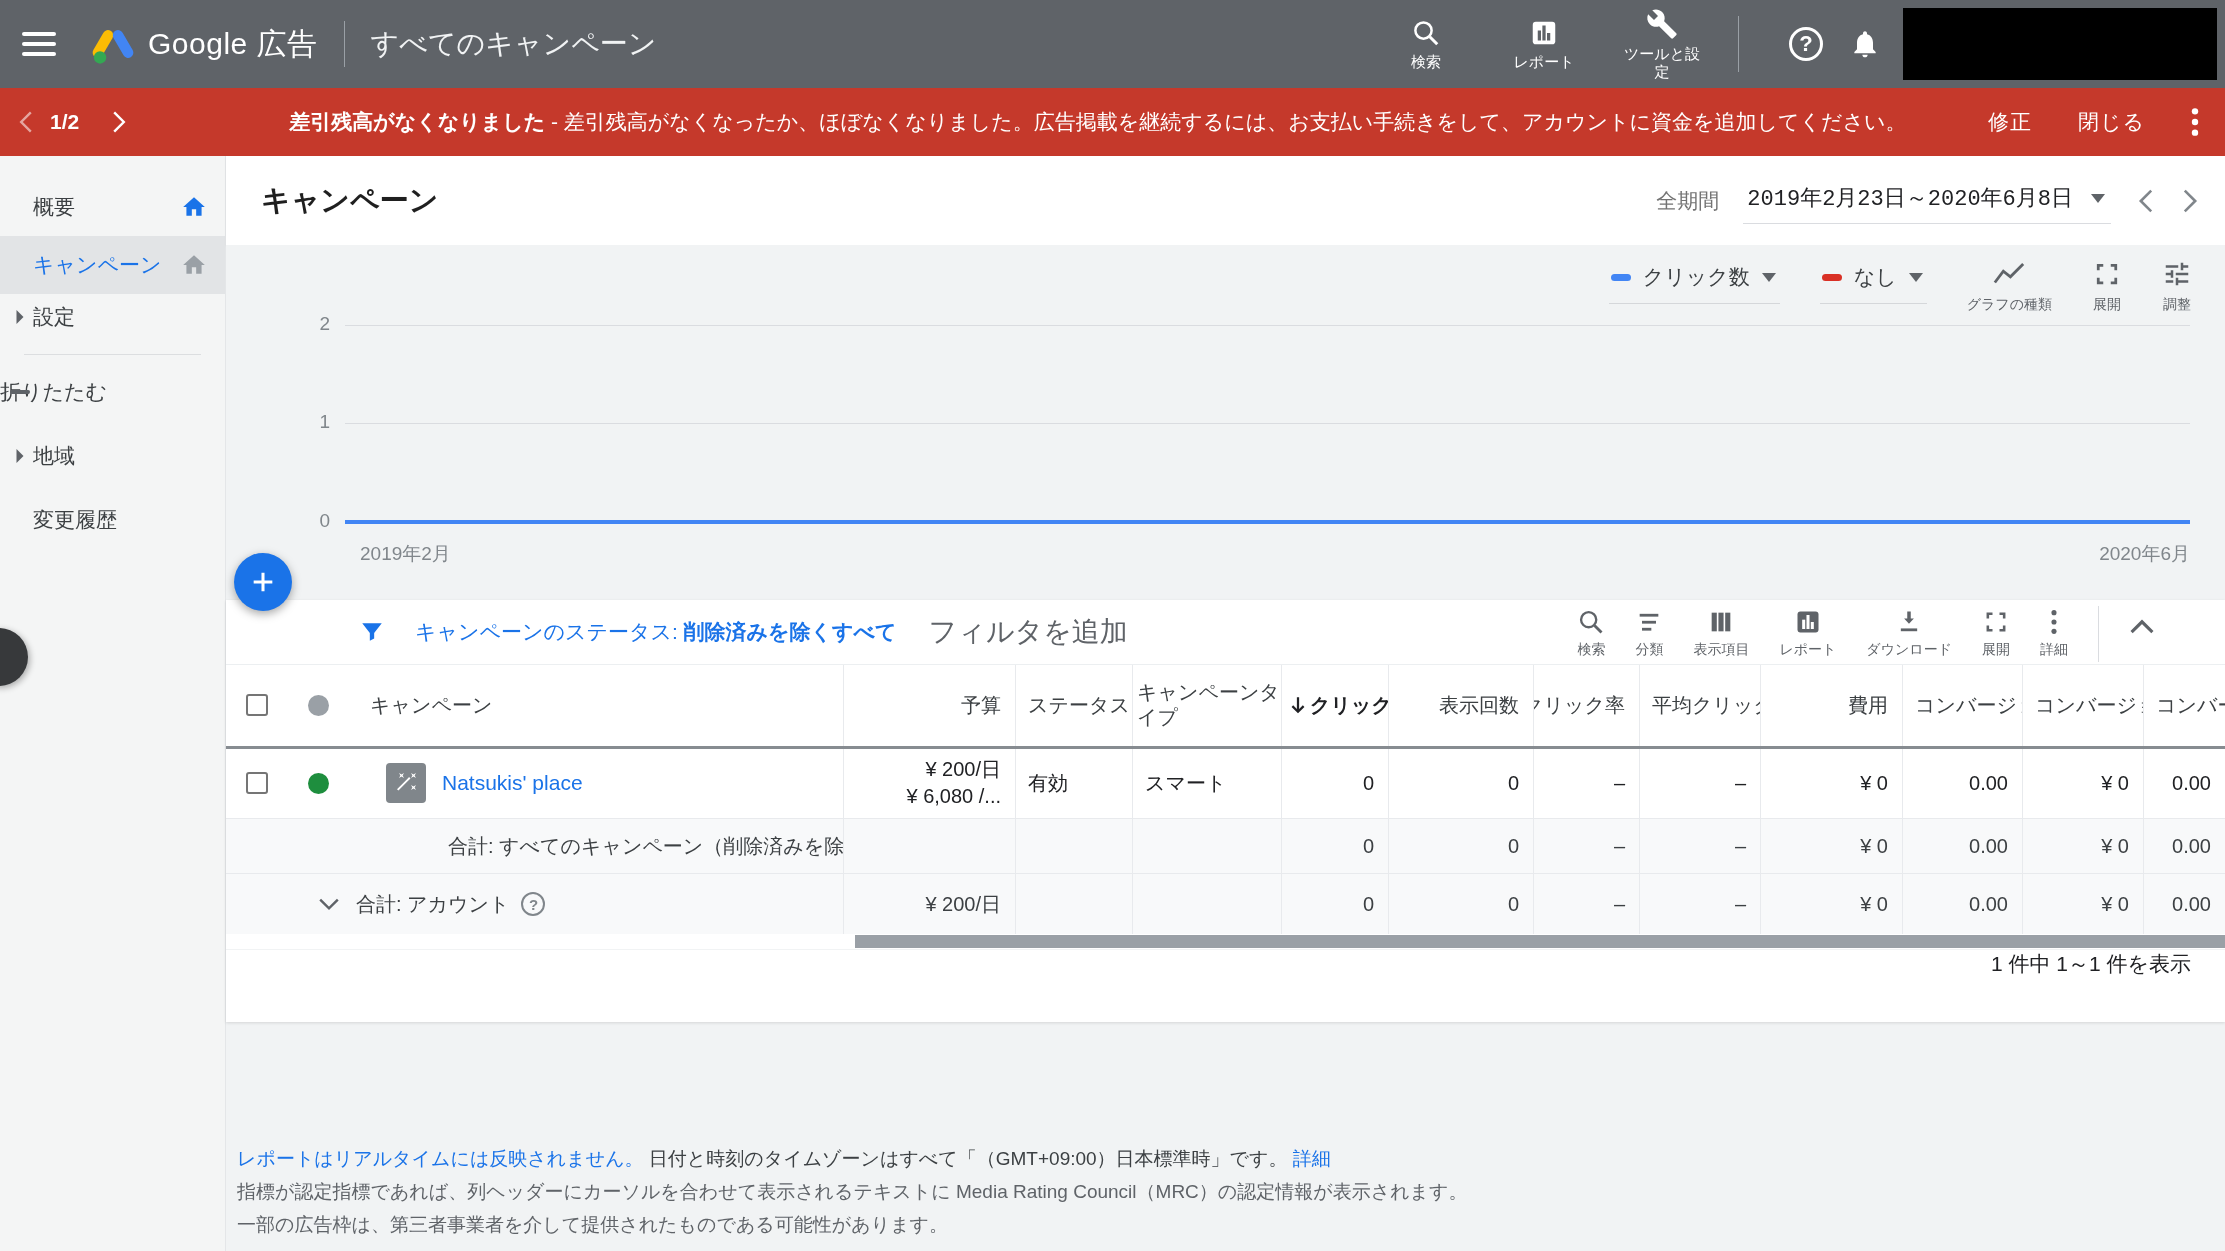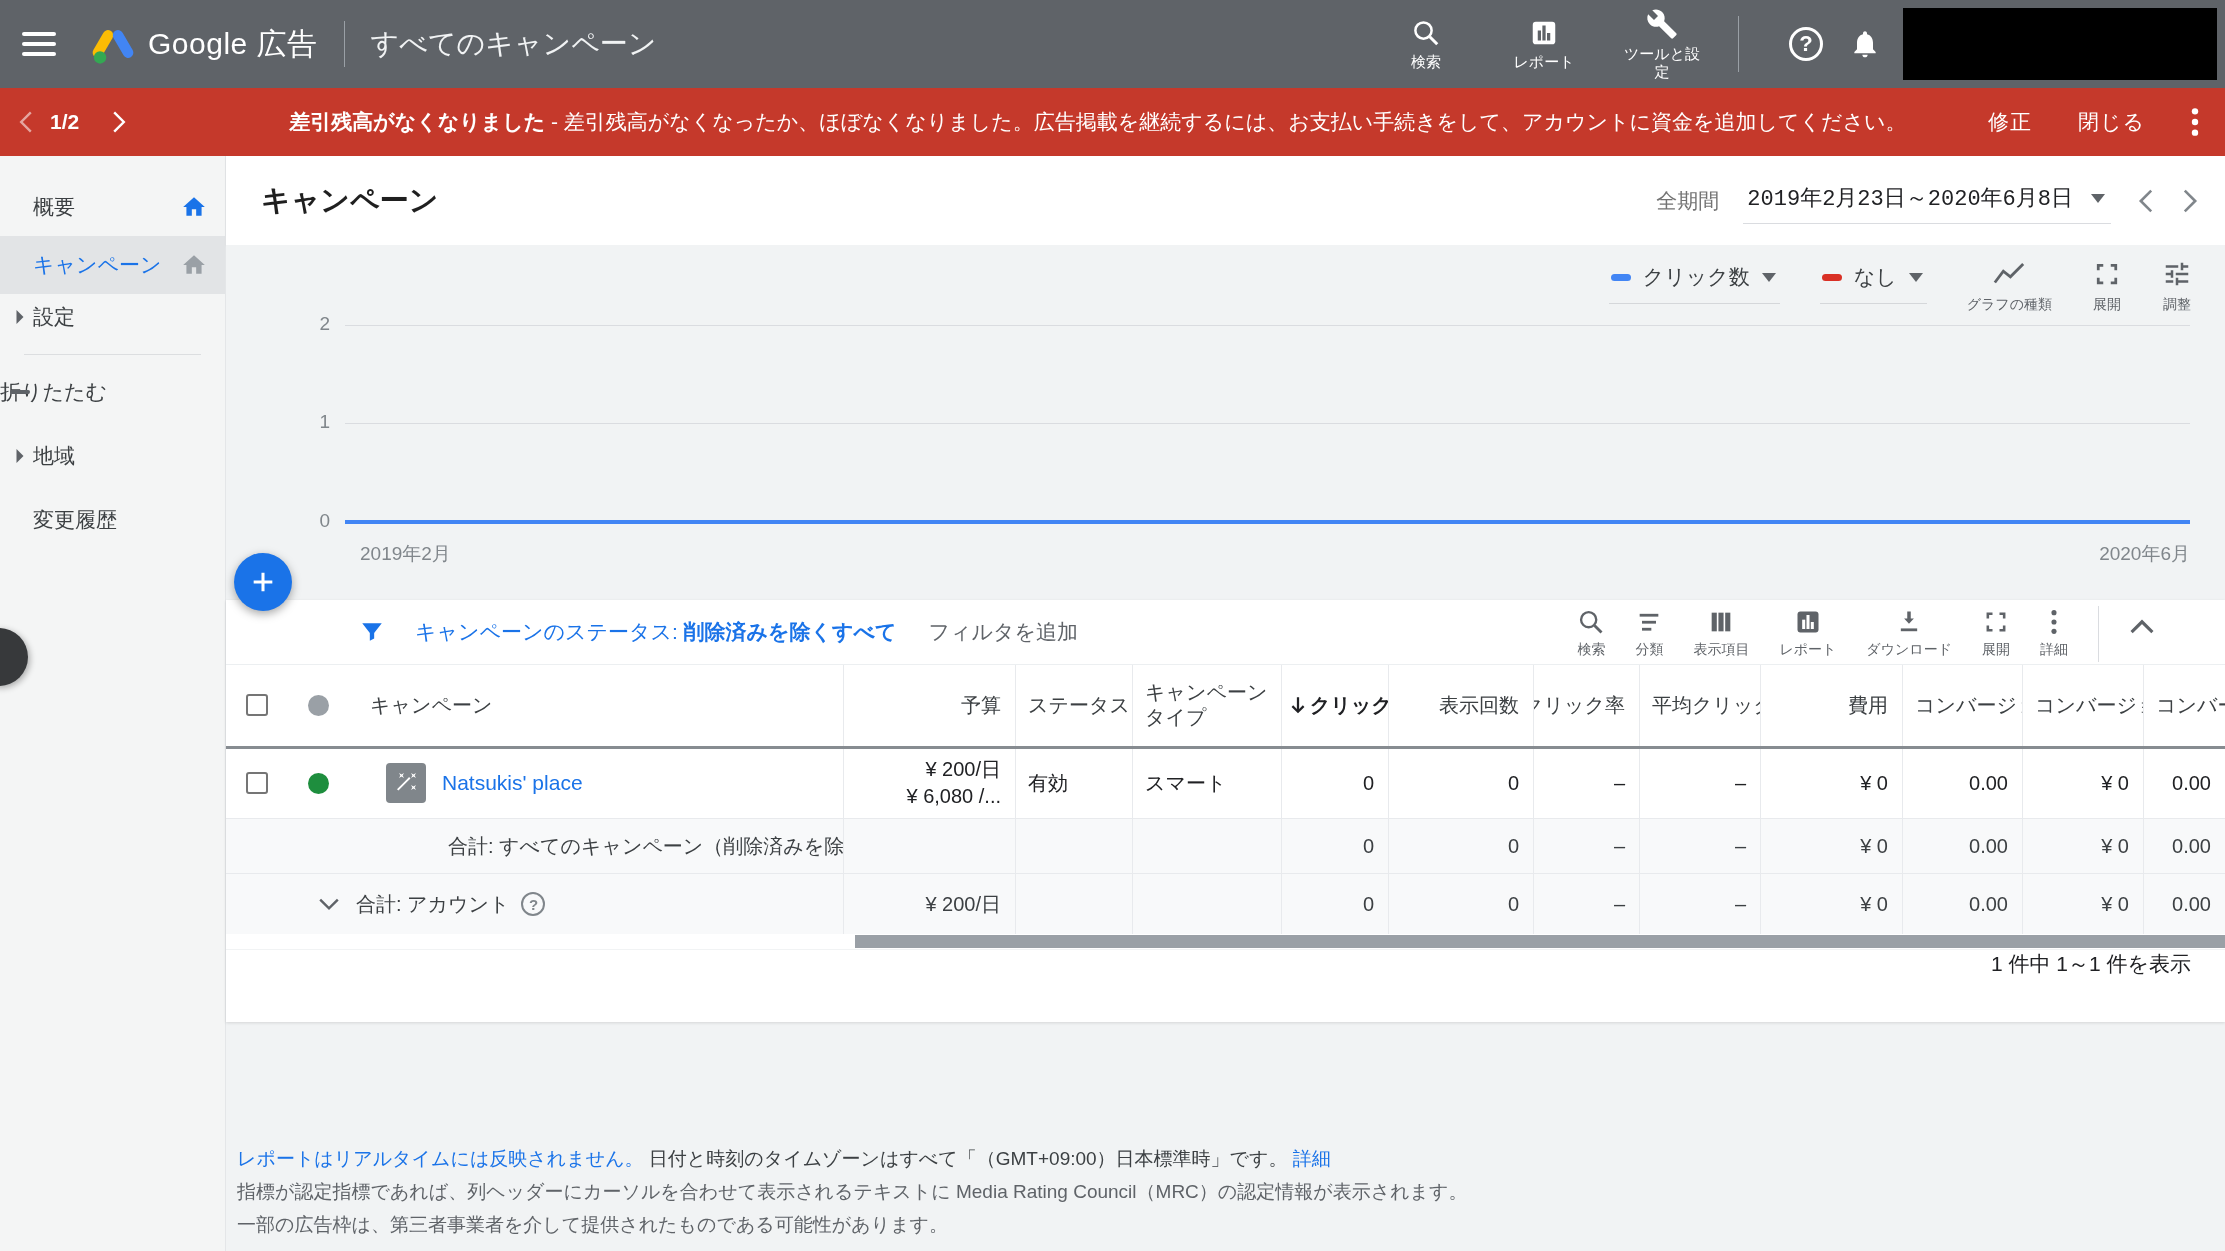--- a/index.html
+++ b/index.html
@@ -88,21 +88,21 @@
   .bump { position:absolute; left:-30px; top:628px; width:58px; height:58px; border-radius:50%;
     background:#37393b; z-index:30; box-shadow:2px 2px 6px rgba(0,0,0,.3); }
 
   
   .card { position:absolute; left:226px; top:600px; width:1999px; height:422px; background:#fff;
     box-shadow:0 1px 3px rgba(0,0,0,.12); display:flex; flex-direction:column; }
   .filter-row { height:66px; display:flex; align-items:center; border-bottom:1px solid #eceff1;padding-left:34px; }
   .funnel { margin-left:99px; cursor:pointer; }
   .f-chip { margin-left:30px; font-size:21px; color:#1a73e8; cursor:pointer; }
   .f-chip b { font-weight:bold; }
-  .f-add { margin-left:32px; font-size:21px; color:#5f6368; cursor:pointer; }
+  .f-add { margin-left:32px; font-size:28px; color:#5f6368; cursor:pointer; }
   .tt-right { margin-left:auto; display:flex; align-items:flex-start; gap:30px; margin-right:70px; }
   .tt-item { display:flex; flex-direction:column; align-items:center; gap:5px; color:#5f6368; cursor:pointer; margin-top:6px; }
   .tt-item .t-lbl { font-size:14px; white-space:nowrap; }
   .tt-div { width:1px; height:56px; background:#dadce0; margin-top:4px; }
   .tt-collapse { margin-top:16px; cursor:pointer; color:#5f6368; }
 
   .grid { display:grid; grid-template-columns:64px 56px 497px 172px 117px 149px 107px 145px 106px 121px 142px 120px 121px 1fr; }
   .c { display:flex; align-items:center; overflow:hidden; }
   .b { border-left:1px solid #e8eaed; }
   .num { justify-content:flex-end; padding-right:14px; white-space:nowrap; }
@@ -112,21 +112,21 @@
   .trow  { height:71px; border-bottom:1px solid #e8eaed; font-size:20px; }
   .ttotal { background:#f8f9fa; font-size:20px; color:#3c4043; }
   .ttotal.r2 { height:56px; border-bottom:1px solid #e8eaed; }
   .ttotal.r3 { height:61px; }
   .cbx { width:22px; height:22px; border:2px solid #757575; border-radius:3px; margin-left:20px; cursor:pointer; background:#fff; }
   .dot { width:21px; height:21px; border-radius:50%; margin:0 auto; }
   .dot.gray { background:#9aa0a6; }
   .dot.green { background:#1e8e3e; }
   .camp-h { padding-left:24px; }
   .sorted { font-weight:bold; color:#202124; gap:4px; padding-left:8px; }
-  .type-h { padding-left:12px; line-height:1.25; }
+  .type-h { padding-left:4px; line-height:1.25; }
   .camp-icon { width:40px; height:40px; border-radius:4px; background:#80868b; margin-left:40px;
     display:flex; align-items:center; justify-content:center; flex:none; }
   .camp-link { margin-left:16px; color:#1a73e8; font-size:21px; cursor:pointer; white-space:nowrap; }
   .budget2 { flex-direction:column; align-items:flex-end; justify-content:center; line-height:1.35; white-space:nowrap; }
   .total-label { grid-column:1 / span 3; display:flex; align-items:center; overflow:hidden; }
   .qmark { width:24px; height:24px; border:2px solid #80868b; border-radius:50%; color:#80868b;
     font-size:15px; font-weight:bold; display:flex; align-items:center; justify-content:center;
     flex:none; margin-left:12px; cursor:pointer; }
   .scrollrow { height:15px; position:relative; background:#fff; }
   .scrollthumb { position:absolute; left:629px; right:0; top:1px; height:13px; background:#9aa0a6; cursor:pointer; }

